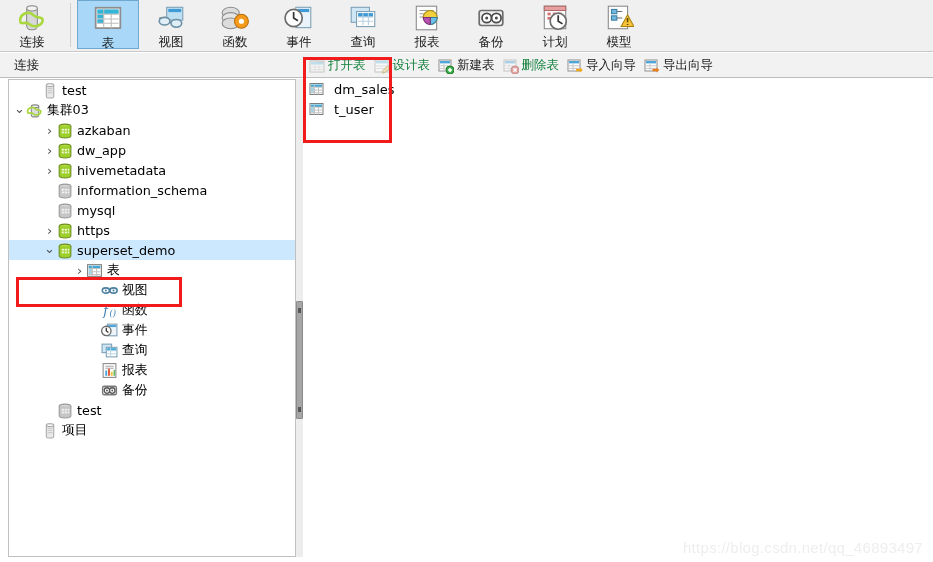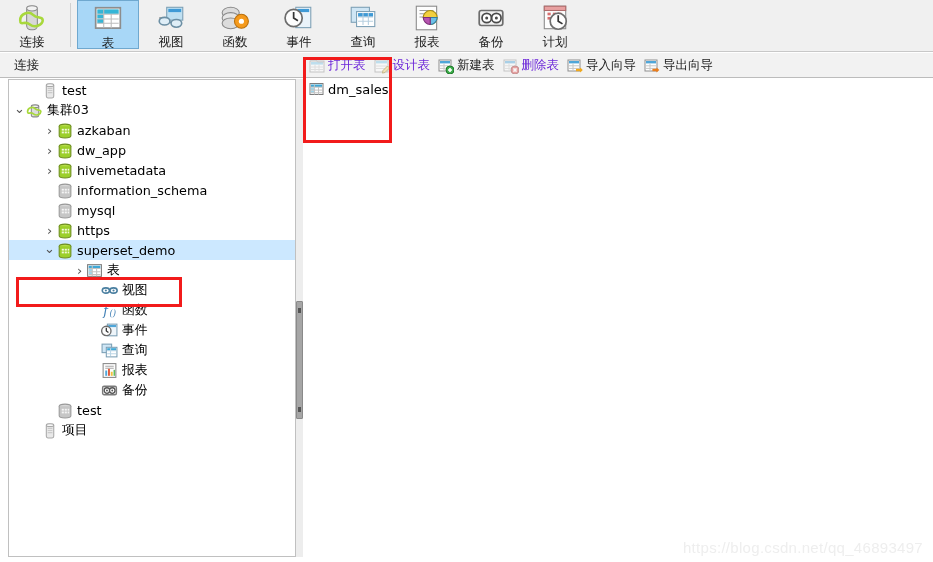--- a/index.html
+++ b/index.html
@@ -53,21 +53,21 @@
     display: flex; align-items: center; gap: 2px; padding-left: 4px;
   }
   .tb-btn {
     display: flex; align-items: center; gap: 3px;
     padding: 1px 4px 1px 2px; height: 21px; cursor: default;
   }
   .tb-lbl {
     font-size: 12.5px; color: #1c1c1c; white-space: nowrap;
     font-family: "DejaVu Sans", "Liberation Sans", sans-serif;
   }
-  .tb-btn.disabled .tb-lbl { color: #6d28d9; text-align: center; }
+  .tb-btn.disabled .tb-lbl { color: #15803d; text-align: center; }
   .tb-btn.disabled .tb-ico { opacity: .45; }
   .tb-ico { width: 16px; height: 16px; position: relative; display:block; }
 
   
   #tree-panel {
     position: absolute; left: 8px; top: 79px; width: 288px; height: 478px;
     background: #ffffff; border: 1px solid #c0c0c0;
     overflow: hidden;
   }
   .trow {
@@ -104,21 +104,21 @@
   #list-panel {
     position: absolute; left: 303px; top: 79px; width: 630px; height: 483px;
     background: #ffffff;
   }
   .lrow {
     height: 20px; display: flex; align-items: center; padding-left: 5px;
     cursor: default;
   }
   .lico { width: 17px; height: 16px; position: relative; flex: 0 0 17px; }
   .llbl {
-    font-size: 13px; color: #000; margin-left: 3px;
+    font-size: 13px; color: #000; margin-left: 9px;
     font-family: "DejaVu Sans", "Liberation Sans", sans-serif;
   }
 
   
   .annot {
     position: absolute; border: 3px solid #f21b1b; pointer-events: none;
   }
   #annot-tables { left: 303px; top: 57px; width: 89px; height: 86px; }
   #annot-db { left: 16px; top: 277px; width: 166px; height: 30px; }
 
@@ -249,20 +249,35 @@
               <rect x="7" y="9" width="3" height="2.5"></rect>
               <rect x="12" y="9" width="3" height="2.5"></rect>
               <rect x="17" y="9" width="3" height="2.5"></rect>
               <rect x="7" y="13" width="3" height="2.5"></rect>
             </g>
             <circle cx="17" cy="17" r="7.5" fill="#fdfdfd" stroke="#6d6d6d" stroke-width="1.6"></circle>
             <path d="M17 11.5V17l4 2.5" stroke="#333" stroke-width="1.6" fill="none"></path>
           </svg>
         </div>
         <div class="rib-lbl">计划</div>
+      </div>
+      <div class="rib-btn">
+        <div class="rib-ico" style="width: 30px;">
+          <svg class="grid-tbl" viewBox="0 0 28 28" xmlns="http://www.w3.org/2000/svg">
+            <rect x="4" y="3" width="18" height="21" fill="#fdfdfd" stroke="#8a8a8a"></rect>
+            <g fill="#6fb8e0" stroke="#3d7fa3">
+              <rect x="7" y="6" width="5" height="4"></rect>
+              <rect x="7" y="12" width="5" height="4"></rect>
+            </g>
+            <path d="M12 8h5M12 14h5" stroke="#6d6d6d"></path>
+            <path d="M16 22l6-11 6 11z" fill="#f6c338" stroke="#a8820e"></path>
+            <path d="M22 14v4M22 19.5v1" stroke="#5a4400" stroke-width="1.4"></path>
+          </svg>
+        </div>
+        <div class="rib-lbl">模型</div>
       </div>
     </div>
   </div>
 
 <div id="subbar">
   <div id="subbar-left">连接</div>
   <div id="tbl-toolbar">
       <div class="tb-btn disabled">
         <span class="tb-ico"><svg class="grid-tbl" viewBox="0 0 16 16" xmlns="http://www.w3.org/2000/svg">
             <rect x="1" y="3" width="14" height="11" fill="#ffffff" stroke="#8d8d8d"></rect>
@@ -592,18 +607,30 @@
           <rect x="1.5" y="2.5" width="13" height="11" fill="#ffffff" stroke="#7d7d7d"></rect>
           <rect x="2.5" y="3.5" width="11" height="2.6" fill="#3fa8d6"></rect>
           <rect x="2.5" y="6.6" width="3.4" height="2.4" fill="#9bd6ec"></rect>
           <rect x="2.5" y="9.4" width="3.4" height="2.4" fill="#9bd6ec"></rect>
           <g stroke="#c2c2c2">
             <path d="M5.9 3.5v10M10 6.1v7.4M2.5 6.1h11M2.5 9.1h11M2.5 11.8h11"></path>
           </g>
         </svg></div>
       <div class="llbl">dm_sales</div>
     </div>
+    <div class="lrow">
+      <div class="lico"><svg class="grid-tbl" viewBox="0 0 16 16" xmlns="http://www.w3.org/2000/svg">
+          <rect x="1.5" y="2.5" width="13" height="11" fill="#ffffff" stroke="#7d7d7d"></rect>
+          <rect x="2.5" y="3.5" width="11" height="2.6" fill="#3fa8d6"></rect>
+          <rect x="2.5" y="6.6" width="3.4" height="2.4" fill="#9bd6ec"></rect>
+          <rect x="2.5" y="9.4" width="3.4" height="2.4" fill="#9bd6ec"></rect>
+          <g stroke="#c2c2c2">
+            <path d="M5.9 3.5v10M10 6.1v7.4M2.5 6.1h11M2.5 9.1h11M2.5 11.8h11"></path>
+          </g>
+        </svg></div>
+      <div class="llbl">t_user</div>
+    </div>
   </div>
 
 <div class="annot" id="annot-tables"></div>
 <div class="annot" id="annot-db"></div>
 
 <div id="watermark">https://blog.csdn.net/qq_46893497</div>
 
 </body></html>

